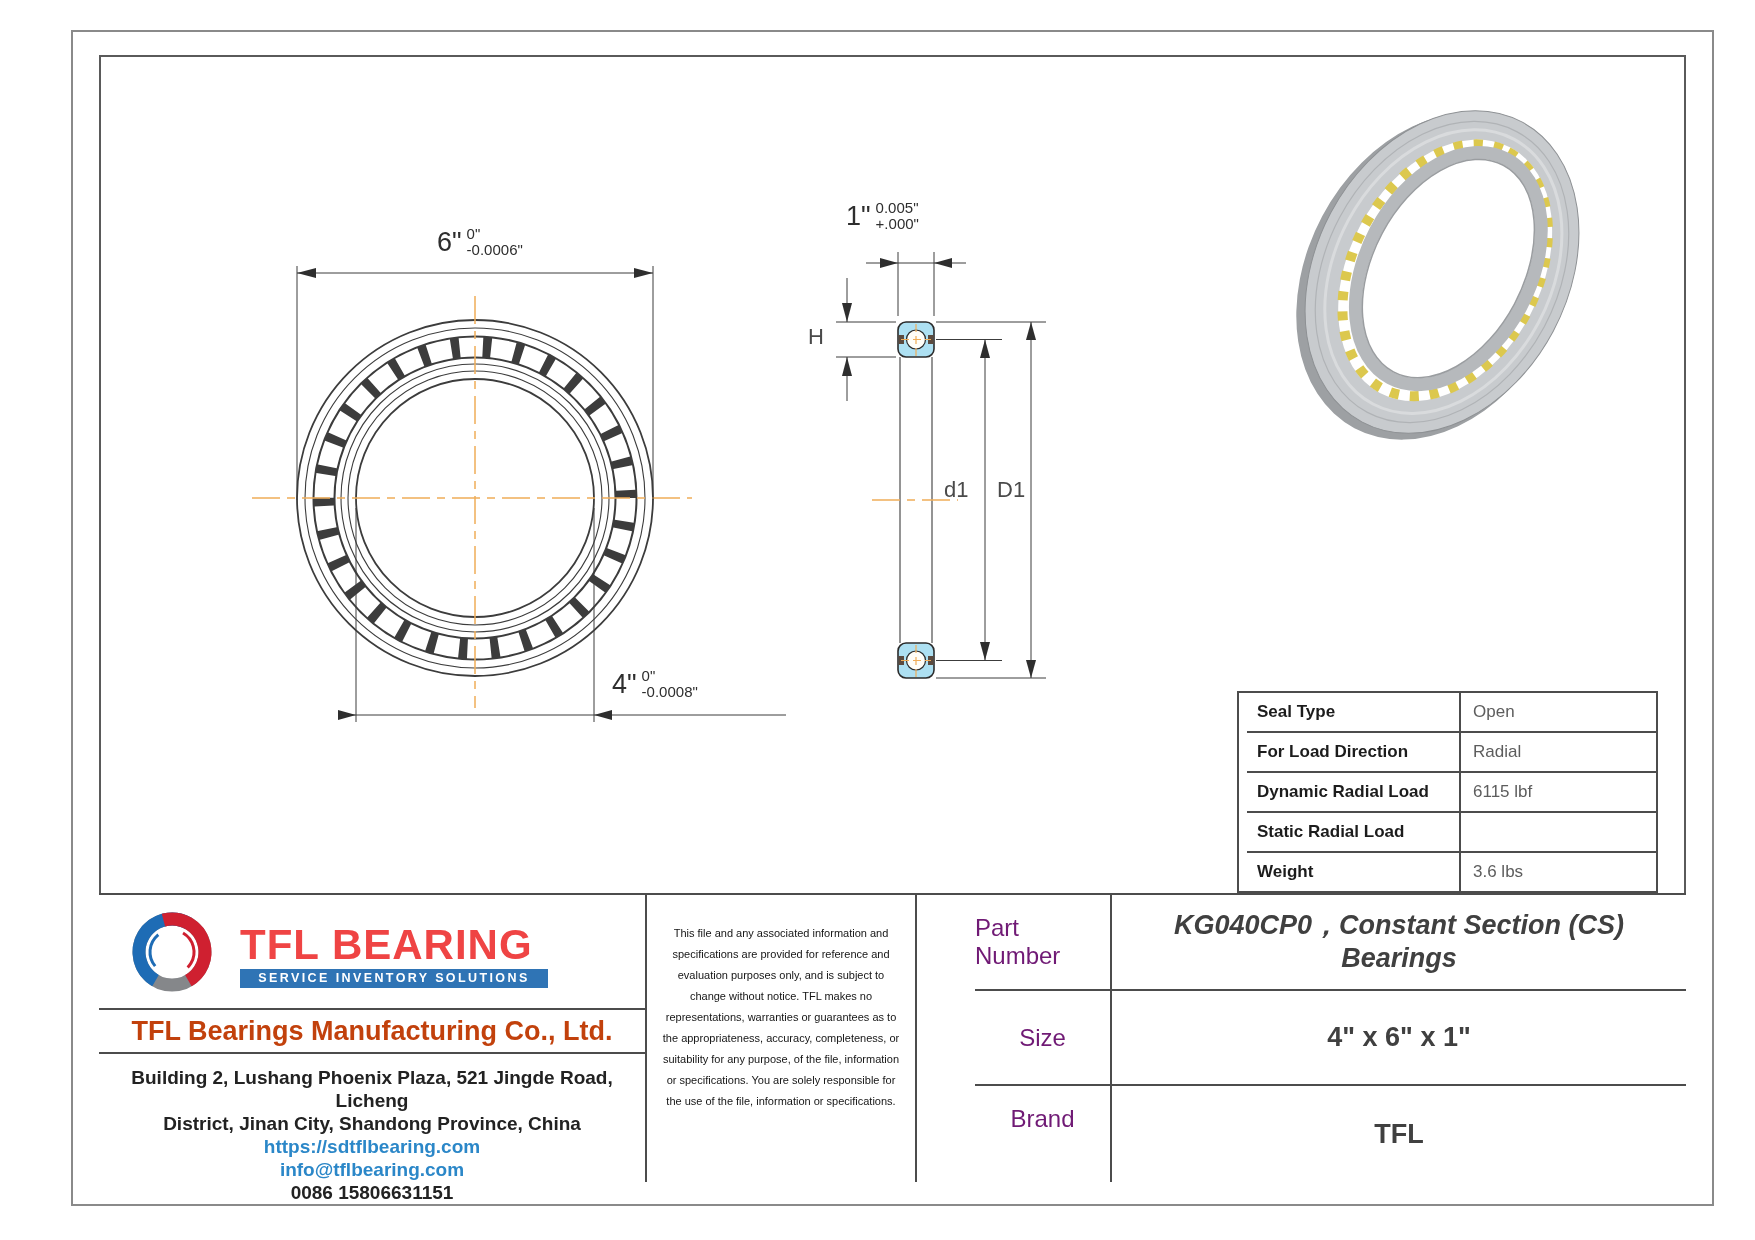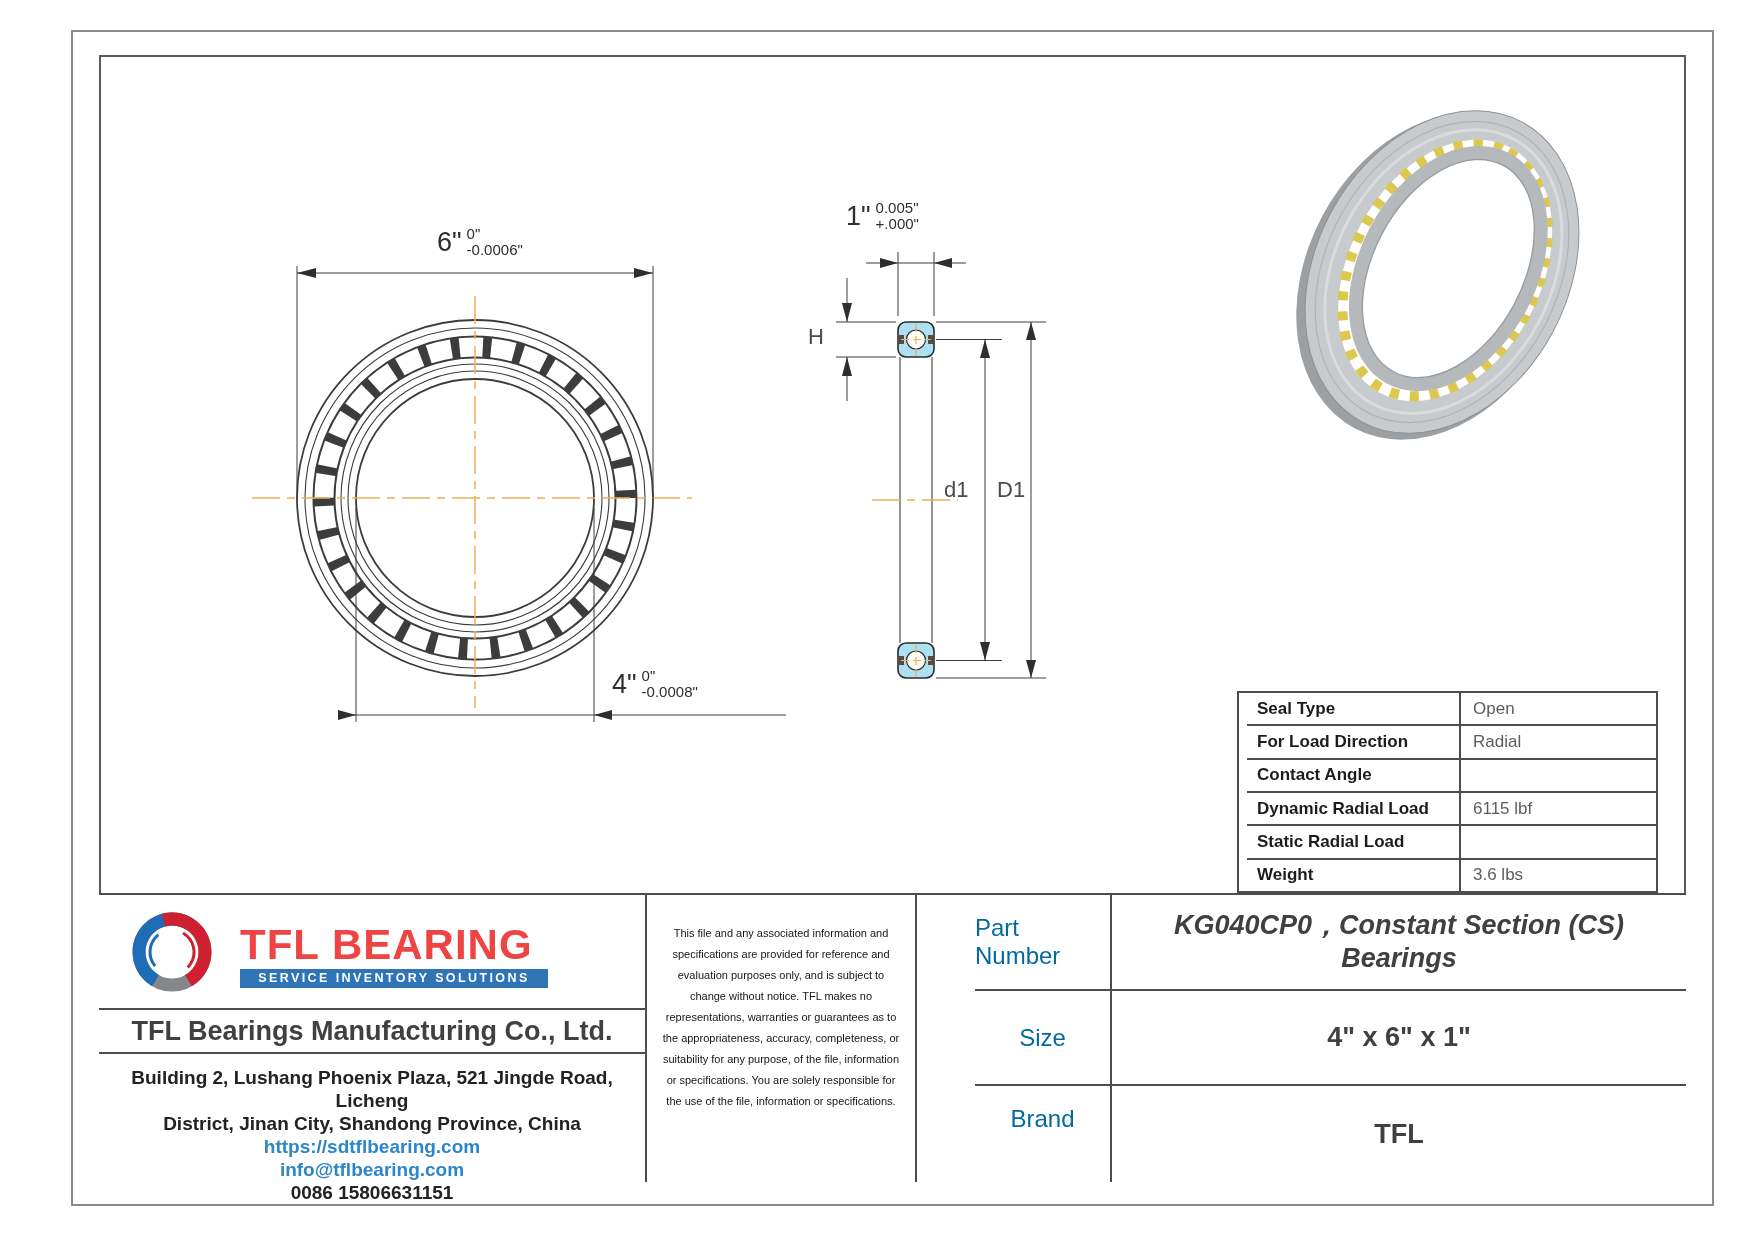--- a/index.html
+++ b/index.html
@@ -25,24 +25,24 @@
   #spec-table{left:1237px;top:691px;width:421px;height:202px;border:2px solid #4c4c4c;box-sizing:border-box;display:flex;flex-direction:column;background:#fff;padding-left:8px;}
   .spec-row{flex:1;display:flex;border-top:2px solid #4c4c4c;box-sizing:border-box;}
   .spec-row:first-child{border-top:none;}
   .spec-label{width:214px;box-sizing:border-box;border-right:2px solid #4c4c4c;display:flex;align-items:center;padding-left:10px;font-weight:bold;font-size:17px;color:#1c1c1c;}
   .spec-value{flex:1;display:flex;align-items:center;padding-left:12px;font-size:17px;color:#5d5d5d;}
 
   
   #title-block{left:99px;top:893px;width:1587px;height:287px;border-top:2px solid #4c4c4c;box-sizing:border-box;background:#fff;}
   .tb-cell{position:absolute;box-sizing:border-box;}
   #logo-cell{left:0;top:0;width:546px;height:115px;border-bottom:2px solid #4c4c4c;}
-  #company-cell{left:0;top:115px;width:546px;height:44px;border-bottom:2px solid #4c4c4c;display:flex;align-items:center;justify-content:center;font-size:27px;font-weight:bold;color:#404040;}
+  #company-cell{left:0;top:115px;width:546px;height:44px;border-bottom:2px solid #4c4c4c;display:flex;align-items:center;justify-content:center;font-size:27px;font-weight:bold;color:#c2410c;}
   #address-cell{left:0;top:159px;width:546px;height:128px;text-align:center;font-size:19px;font-weight:bold;line-height:23px;padding-top:12px;color:#222;}
   #disclaimer-cell{left:546px;top:0;width:272px;height:287px;border-left:2px solid #4c4c4c;border-right:2px solid #4c4c4c;padding:28px 12px 0 12px;text-align:center;font-size:11px;line-height:21px;color:#151515;}
-  .tb-label{display:flex;align-items:center;justify-content:center;font-size:24px;color:#0369a1;}
+  .tb-label{display:flex;align-items:center;justify-content:center;font-size:24px;color:#701a75;}
   .tb-value{display:flex;align-items:center;justify-content:center;font-size:27px;font-weight:bold;color:#404040;text-align:center;line-height:33px;}
   #pn-label{left:876px;top:0;width:135px;height:96px;border-bottom:2px solid #4c4c4c;}
   #pn-value{left:1011px;top:0;width:576px;height:96px;border-left:2px solid #4c4c4c;border-bottom:2px solid #4c4c4c;padding:0 42px;font-style:italic;}
   #size-label{left:876px;top:96px;width:135px;height:95px;border-bottom:2px solid #4c4c4c;}
   #size-value{left:1011px;top:96px;width:576px;height:95px;border-left:2px solid #4c4c4c;border-bottom:2px solid #4c4c4c;}
   #brand-label{left:876px;top:176px;width:135px;height:96px;}
   #brand-value{left:1011px;top:191px;width:576px;height:96px;border-left:2px solid #4c4c4c;}
 
   
   #logo-swirl{position:absolute;left:28px;top:12px;width:90px;height:90px;}
@@ -176,24 +176,20 @@
 <div class="abs" id="spec-table">
   <div class="spec-row">
     <div class="spec-label">Seal Type</div>
     <div class="spec-value">Open</div>
   </div>
   <div class="spec-row">
     <div class="spec-label">For Load Direction</div>
     <div class="spec-value">Radial</div>
   </div>
   <div class="spec-row">
-    <div class="spec-label">Contact Angle</div>
-    <div class="spec-value"></div>
-  </div>
-  <div class="spec-row">
     <div class="spec-label">Dynamic Radial Load</div>
     <div class="spec-value">6115 lbf</div>
   </div>
   <div class="spec-row">
     <div class="spec-label">Static Radial Load</div>
     <div class="spec-value"></div>
   </div>
   <div class="spec-row">
     <div class="spec-label">Weight</div>
     <div class="spec-value">3.6 lbs</div>

